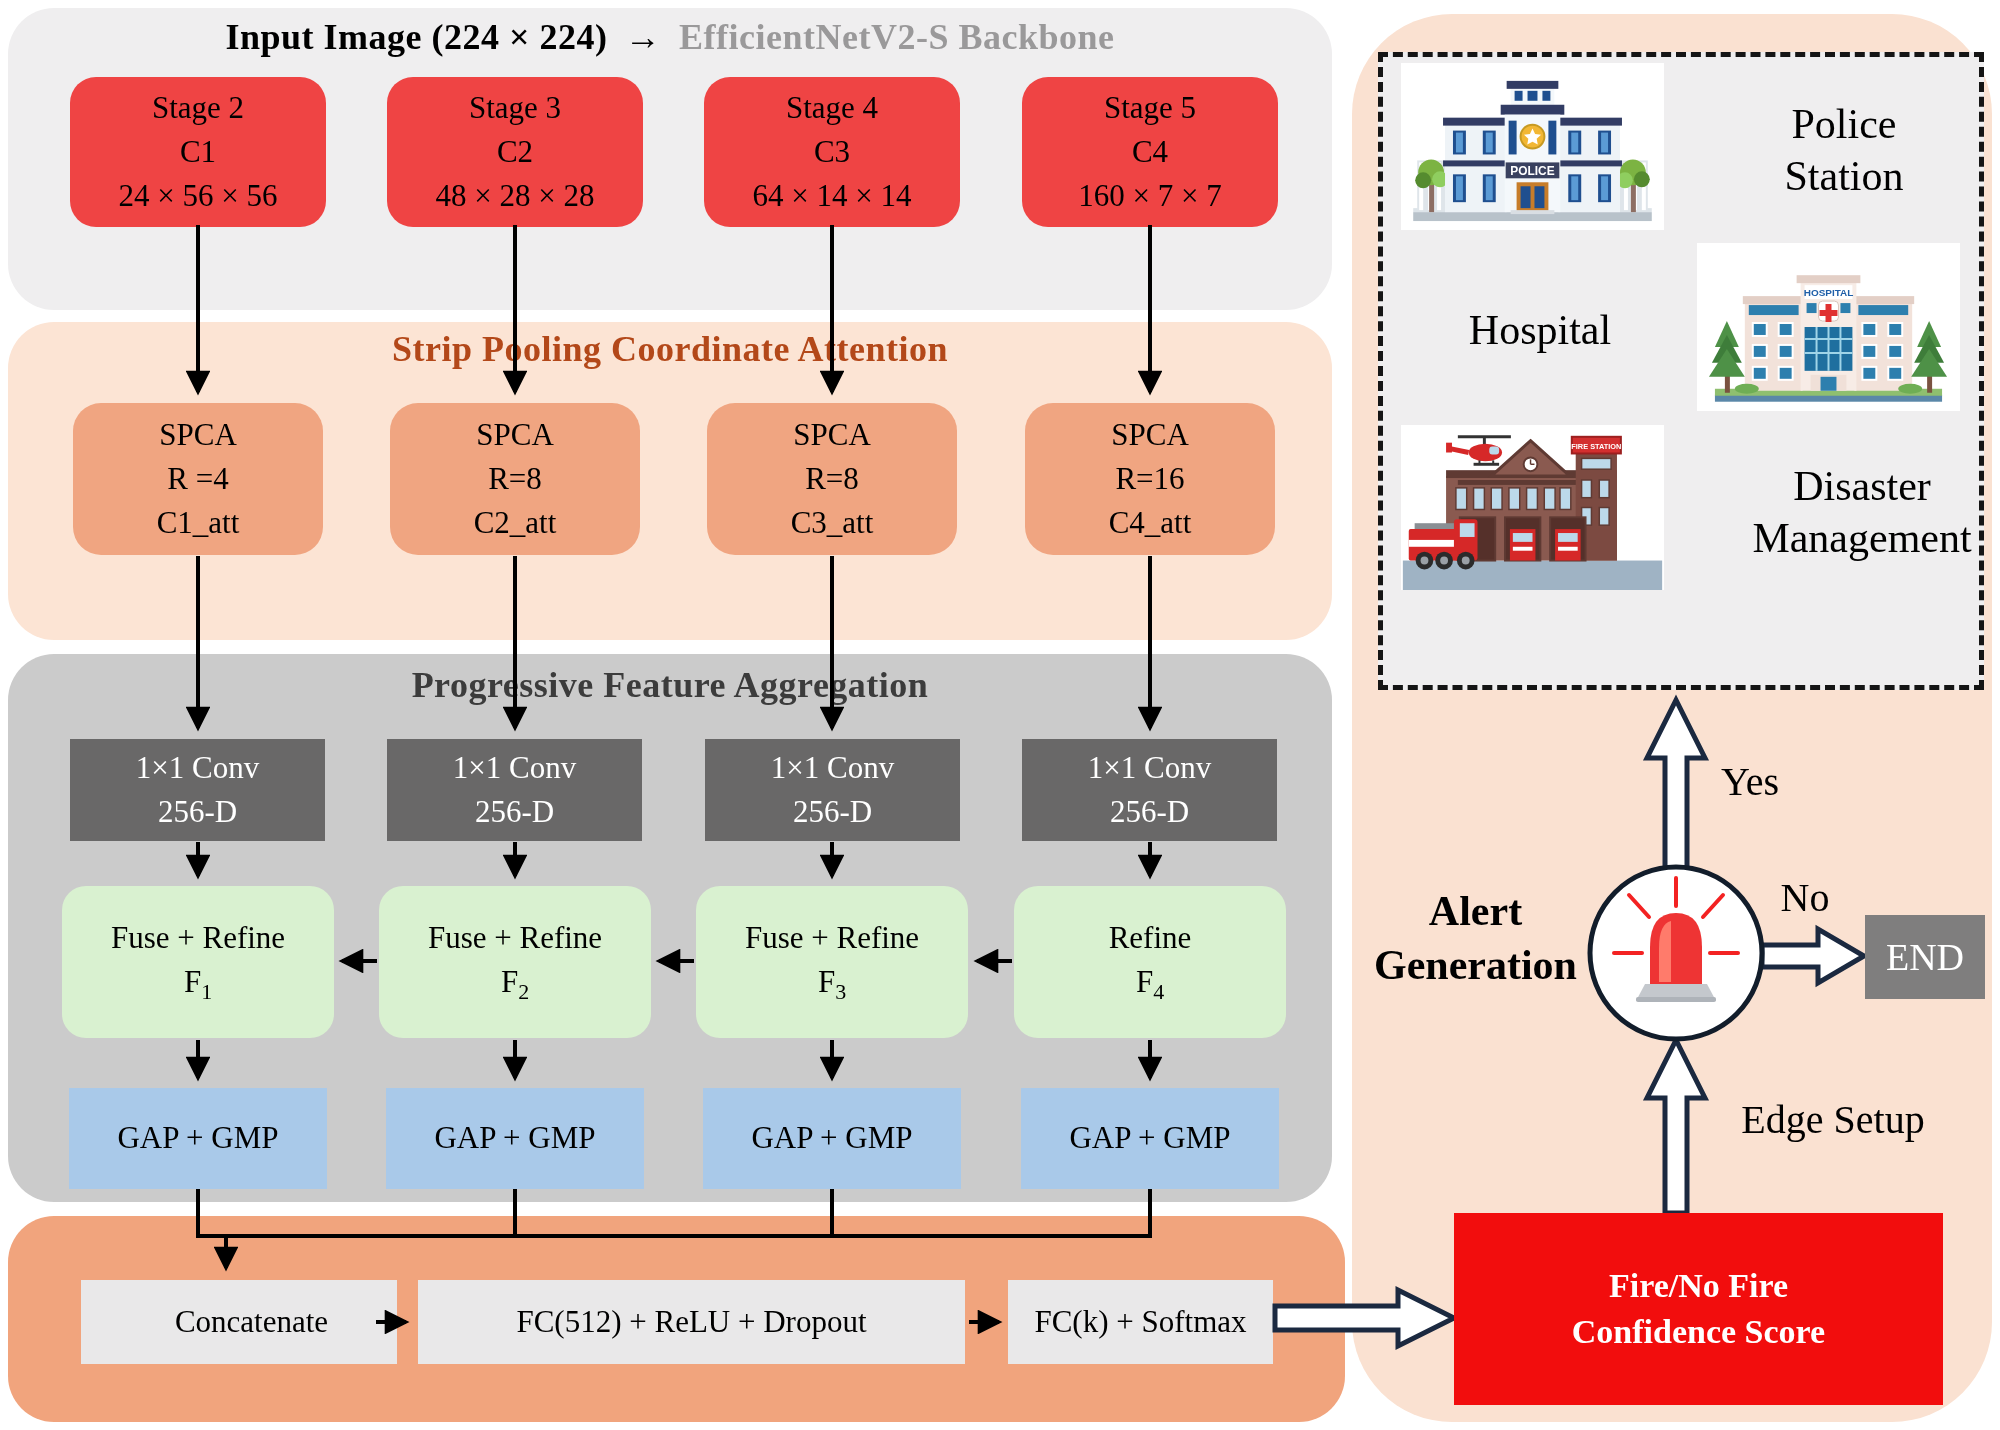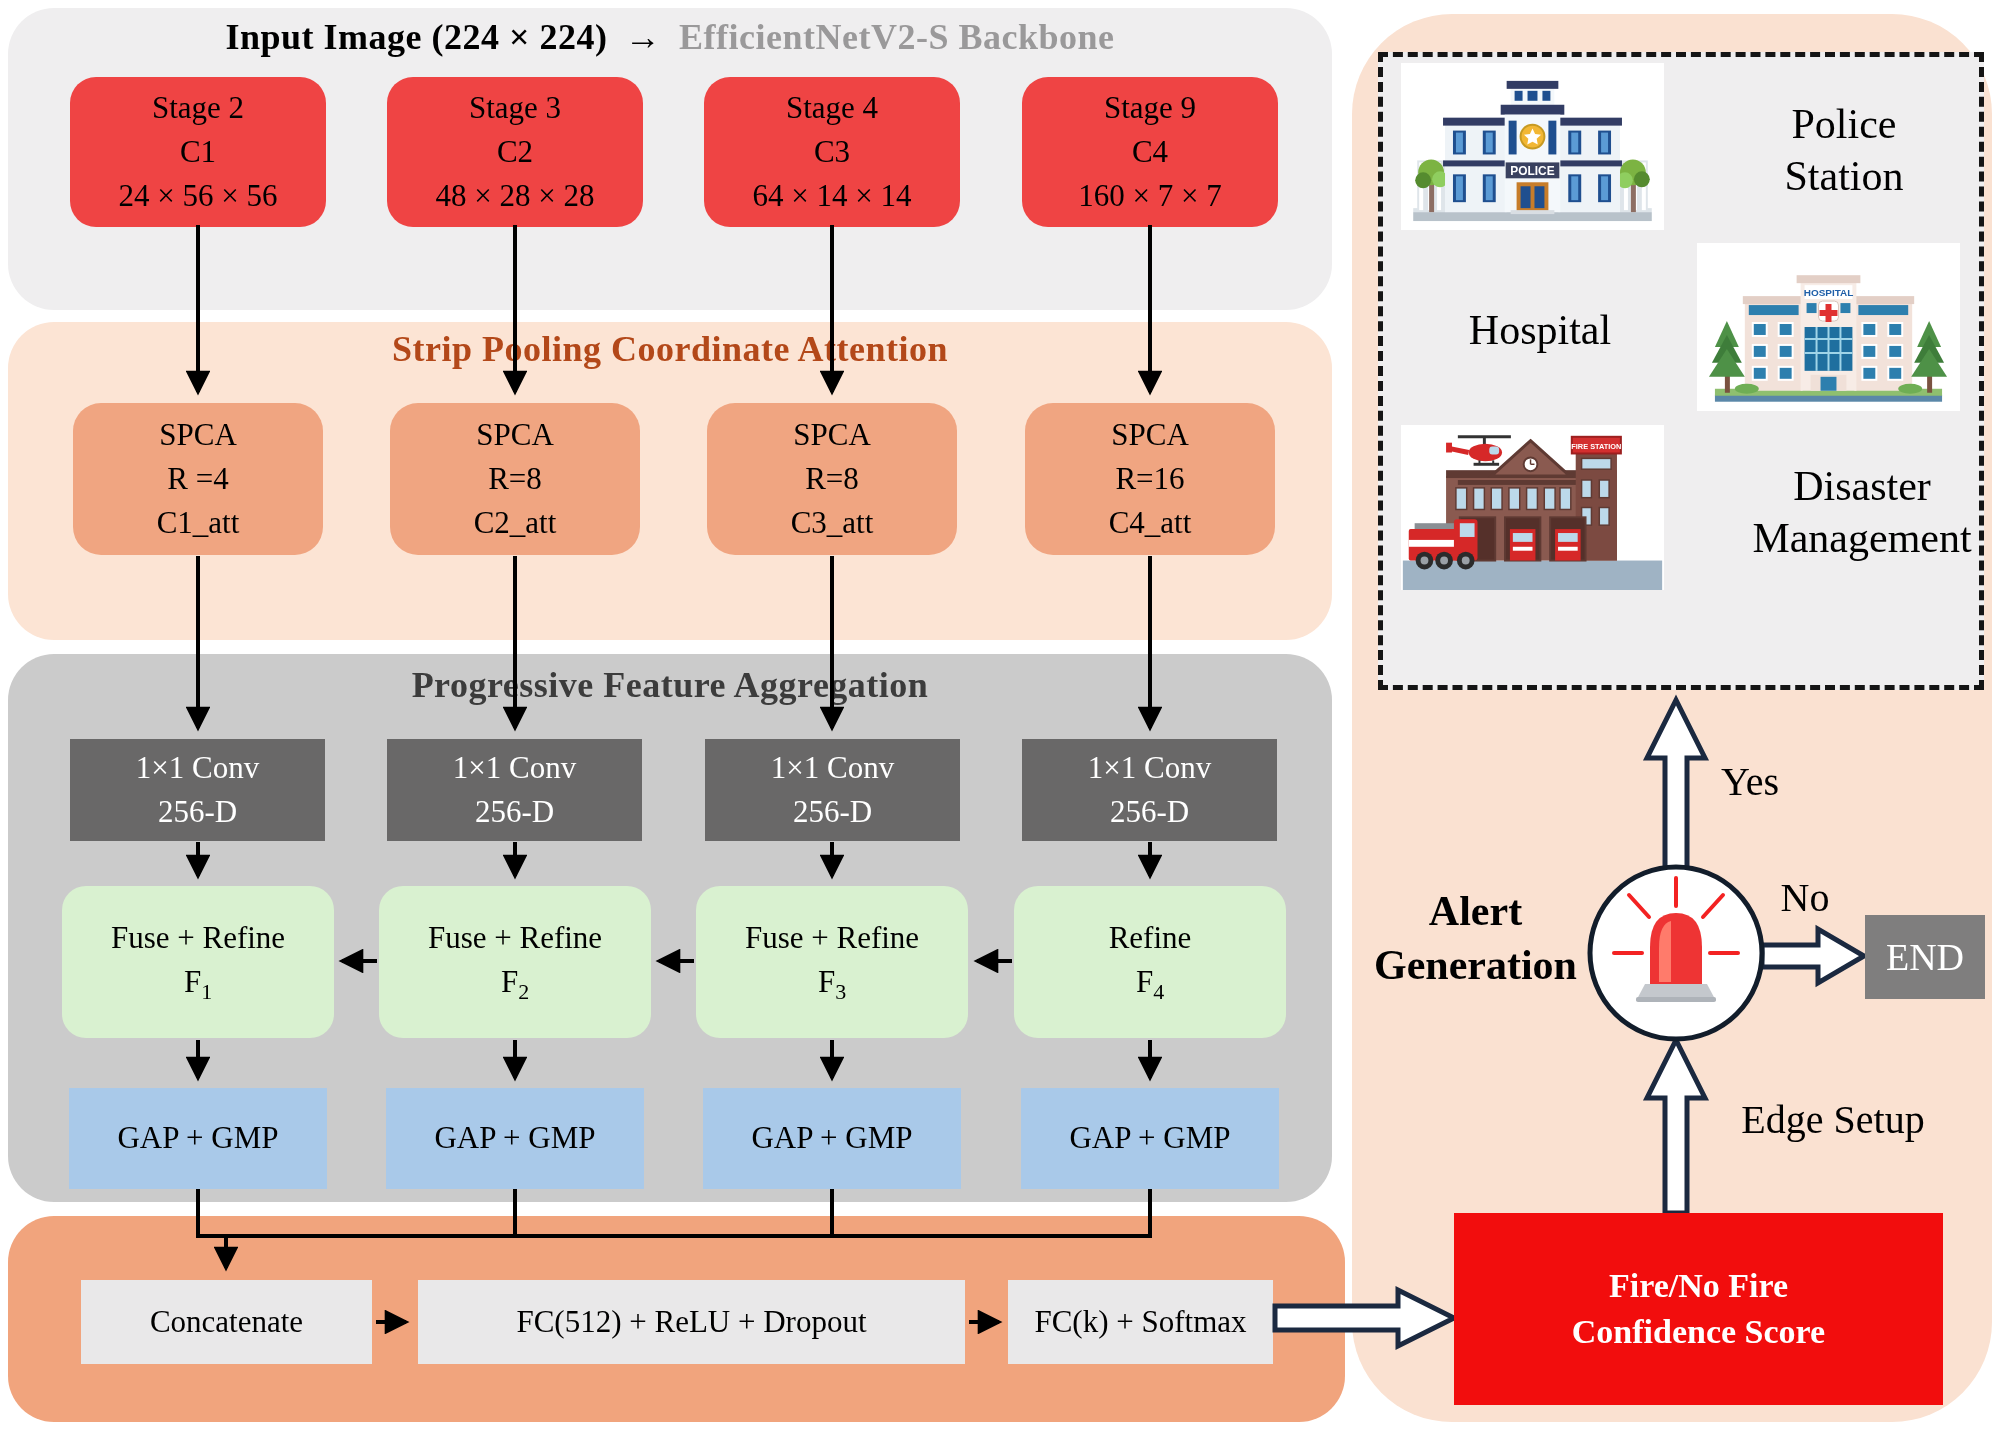--- a/index.html
+++ b/index.html
@@ -64,21 +64,21 @@
     <div>Stage 3</div>
     <div>C2</div>
     <div>48 × 28 × 28</div>
   </div>
   <div class="box stage-box" style="left:704px;">
     <div>Stage 4</div>
     <div>C3</div>
     <div>64 × 14 × 14</div>
   </div>
   <div class="box stage-box" style="left:1022px;">
-    <div>Stage 9</div>
+    <div>Stage 5</div>
     <div>C4</div>
     <div>160 × 7 × 7</div>
   </div>
 
   <div class="box spca-box" style="left:73px;">
     <div>SPCA</div>
     <div>R =4</div>
     <div>C1_att</div>
   </div>
   <div class="box spca-box" style="left:390px;">
@@ -129,21 +129,21 @@
   <div class="box fuse-box" style="left:1014px;">
     <div>Refine</div>
     <div><span>F</span><sub class="fsub">4</sub></div>
   </div>
 
   <div class="box pool-box" style="left:69px;">GAP + GMP</div>
   <div class="box pool-box" style="left:386px;">GAP + GMP</div>
   <div class="box pool-box" style="left:703px;">GAP + GMP</div>
   <div class="box pool-box" style="left:1021px;">GAP + GMP</div>
 
-  <div class="box flat-box" style="left:81px; width:291px;">Concatenate</div>
+  <div class="box flat-box" style="left:81px; width:291px;padding-left:25px;">Concatenate</div>
   <div class="box flat-box" style="left:418px; width:547px;">FC(512) + ReLU + Dropout</div>
   <div class="box flat-box" style="left:1008px; width:265px;">FC(k) + Softmax</div>
 
   <div class="illus" style="left:1401px; top:63px; width:263px; height:167px;">
     <svg width="100%" height="100%" viewBox="0 0 264 168">
       <rect x="0" y="0" width="264" height="168" fill="#ffffff"></rect>
       <rect x="12" y="150" width="240" height="9" fill="#b8c2ca"></rect>
       <rect x="12" y="146" width="240" height="4" fill="#dde4e9"></rect>
 
       <g>

